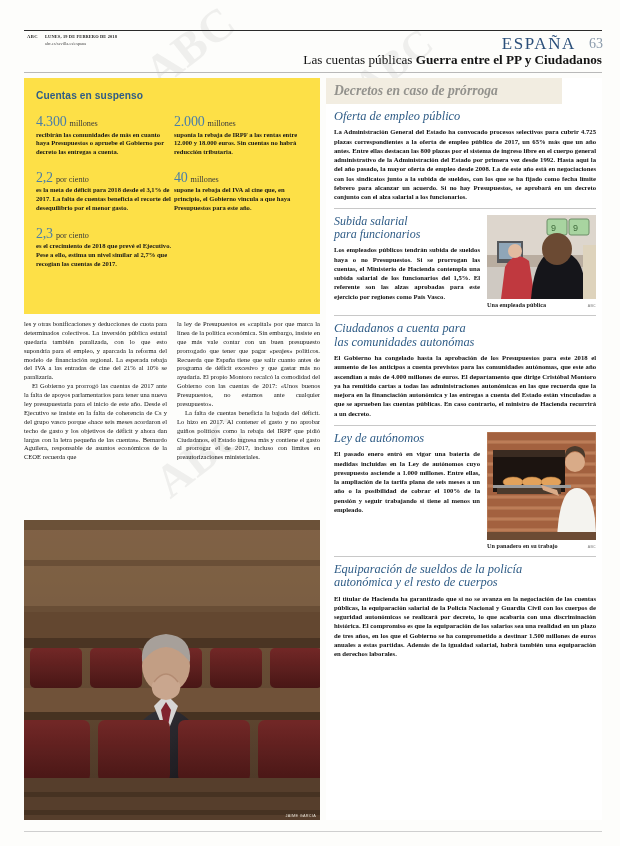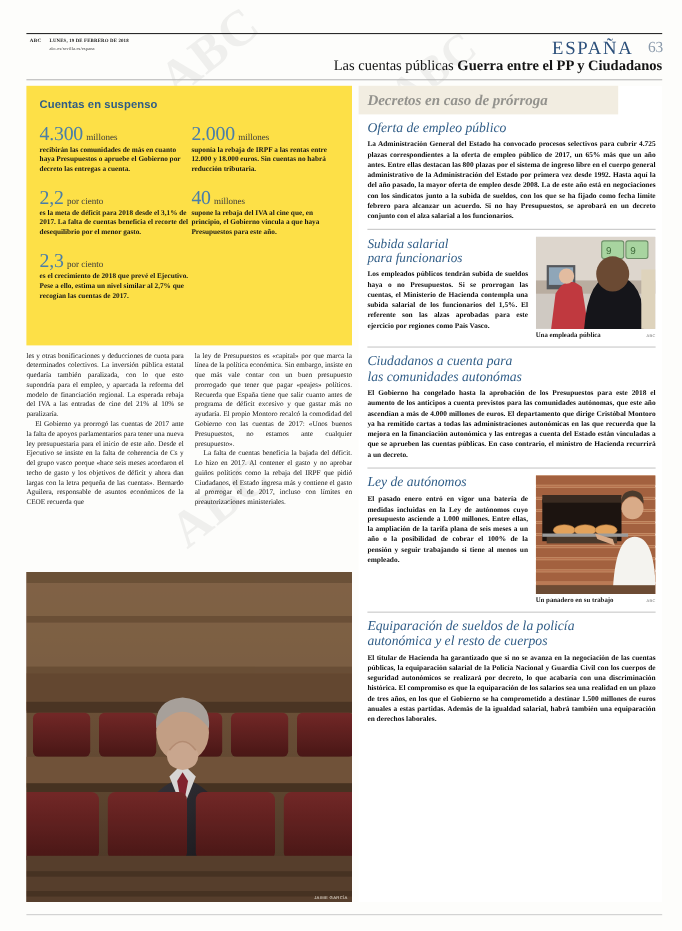--- a/index.html
+++ b/index.html
@@ -78,21 +78,21 @@
     font-family: "Liberation Sans", sans-serif;
     font-weight: bold; font-size: 10.2px; color: #2f5c86;
     letter-spacing: .1px;
   }
   .ib-col { position: absolute; top: 34px; width: 138px; }
   .ib-col.c1 { left: 12px; }
   .ib-col.c2 { left: 150px; }
   .stat { margin-bottom: 11px; }
   .stat .big {
     font-family: "Liberation Serif", serif;
-    font-size: 18px; color: #4a7ea8; line-height: 1.02;
+    font-size: 14px; color: #4a7ea8; line-height: 1.02;
     display: inline-block; letter-spacing: -.2px;
   }
   .stat .unit {
     font-family: "Liberation Serif", serif;
     font-size: 8.2px; color: #3a3a3a; font-weight: normal;
     margin-left: 3px;
   }
   .stat .desc {
     font-family: "Liberation Serif", serif;
     font-size: 6.6px; line-height: 1.34; color: #171717;

